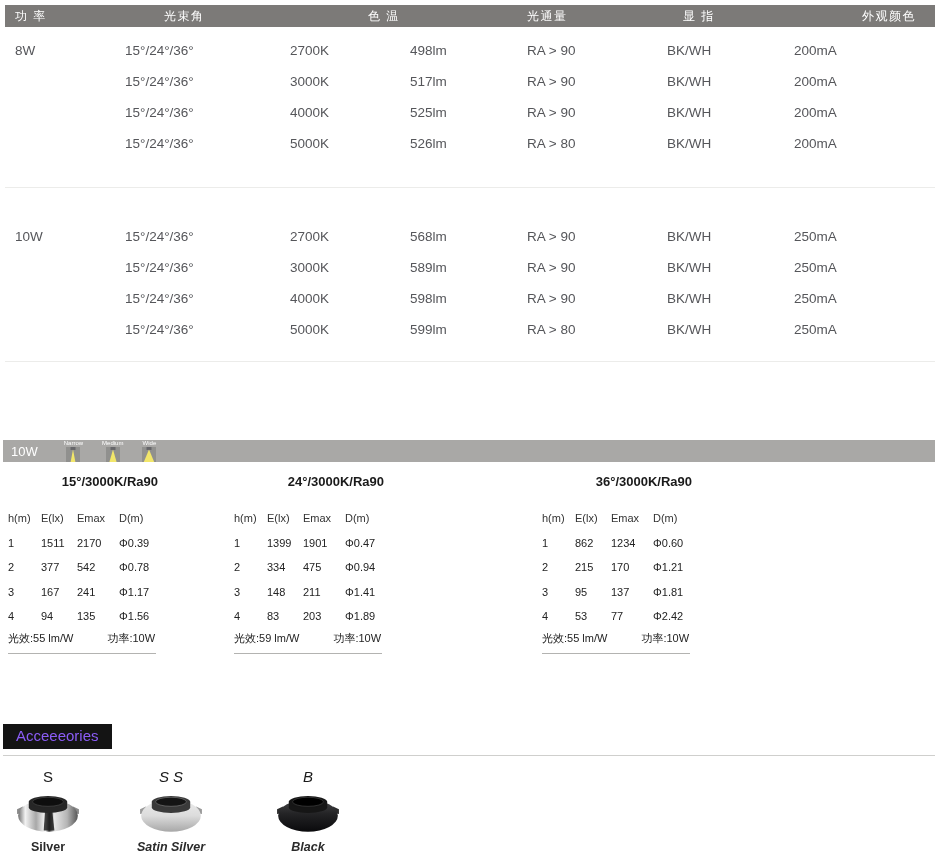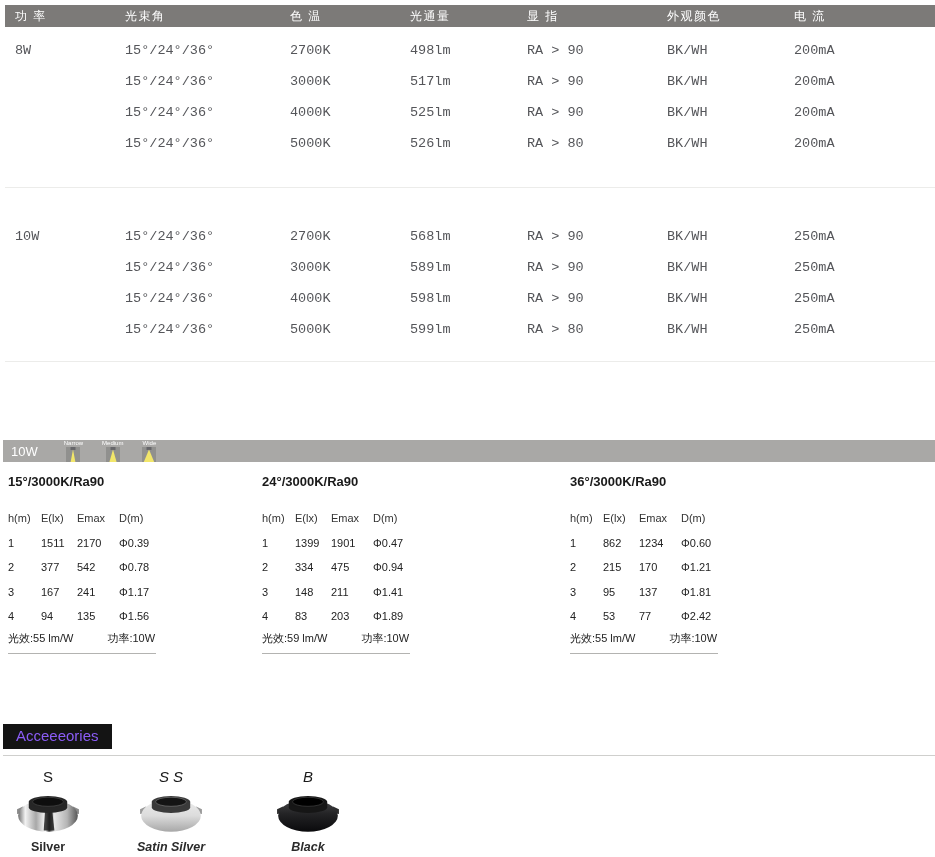--- a/index.html
+++ b/index.html
@@ -2,42 +2,42 @@
 <html><head>
 <meta charset="utf-8">
 <style>
   * { margin:0; padding:0; box-sizing:border-box; }
   html,body { width:935px; height:857px; background:#ffffff; overflow:hidden;
     font-family:"Liberation Sans", sans-serif; color:#55565a; }
   .page { position:relative; width:935px; height:857px; border-bottom:1px solid #eceae8; }
 
   
   .spec-grid { display:grid; grid-template-columns:110px 165px 120px 117px 140px 127px 1fr; }
-  .spec-bar { margin:5px 0 0 5px; width:930px; height:22px; background:#7c7a78; align-items:center; }
+  .spec-bar { margin:5px 0 0 5px; width:930px; height:22px; background:#7c7a78; align-items:center;gap:39px; }
   .spec-bar > div { color:#ffffff; font-size:12px; letter-spacing:1.5px; padding-left:10px; white-space:pre; }
-  .spec-body { margin-left:5px;font-family:Liberation Mono, monospace; }
+  .spec-body { margin-left:5px; }
   .spec-group { padding:8px 0 28px; border-bottom:1px solid #ececea; }
   .spec-group + .spec-group { padding-top:33px; padding-bottom:16px; }
   .spec-row { height:31px; align-items:center; }
   .spec-row > div { font-size:13.5px; padding-left:10px; color:#55565a; }
 
   
   .photo-bar { margin-top:78px; margin-left:3px; width:932px; height:22px; background:#a9a8a6;
     display:flex; align-items:center; padding-left:8px; }
   .photo-bar-label { color:#ffffff; font-size:13px; }
   .beams { display:flex; gap:19px; margin-left:26px; align-self:flex-end; }
   .beam { display:flex; flex-direction:column; align-items:center; }
   .beam-label { font-size:6px; line-height:7px; color:#ffffff; white-space:nowrap; }
   .beam-box { width:14px; height:15px; display:block; }
 
   .photo-row { display:flex; margin:12px 0 0 8px; }
   .photo-block { width:150px; }
-  .photo-block + .photo-block { margin-left:104px; }
+  .photo-block + .photo-block { margin-left:76px; }
   .photo-block:nth-child(3) { margin-left:158px; }
-  .photo-title { font-size:13px; font-weight:700; color:#1a1a1a; text-align:left; }
+  .photo-title { font-size:13px; font-weight:700; color:#1a1a1a; text-align:right; }
   .photo-grid { margin-top:17px; display:grid; grid-template-columns:33px 36px 42px 1fr;
     grid-auto-rows:24.5px; align-items:center; font-size:11px; color:#232323; }
   .photo-grid .head { color:#333; }
   .photo-foot { width:148px; font-size:11px; color:#232323; padding:2px 0 7px;
     border-bottom:1px solid #b3b3b1; display:flex; gap:34px; }
 
   
   .acc-section { margin-top:70px; margin-left:3px; }
   .acc-tag { display:inline-block; background:#141414; color:#8b5cf6; font-size:15px;
     padding:3px 13px 5px; }

